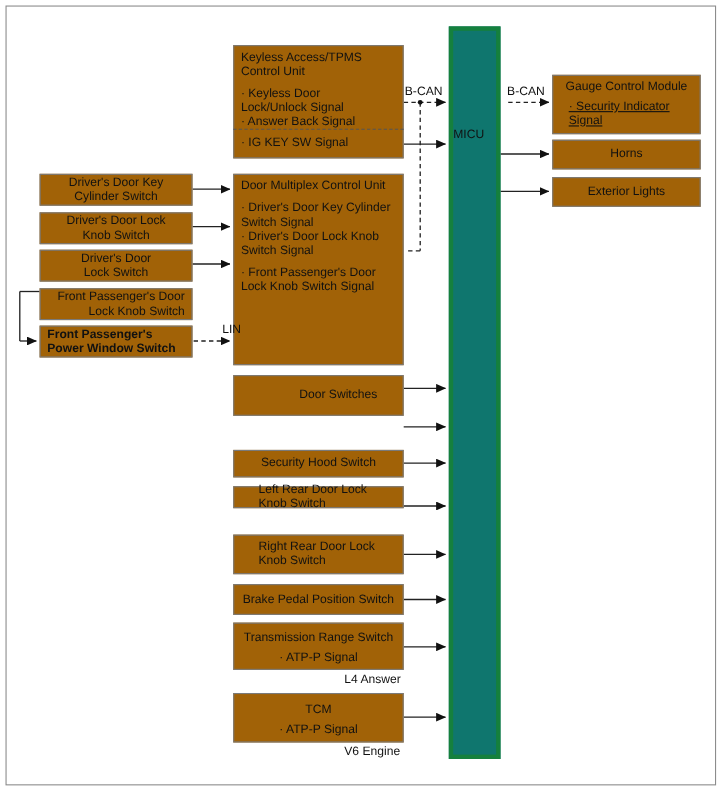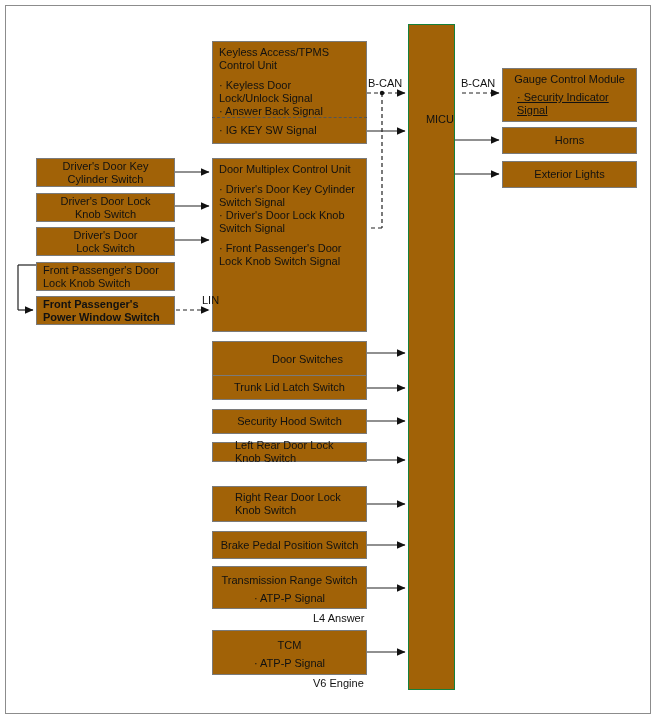--- a/index.html
+++ b/index.html
@@ -58,25 +58,25 @@
   }
   .node .sig {
     display: block;
     white-space: pre-line;
   }
   .gap6 { margin-top: 7px; }
   .gap4 { margin-top: 5px; }
   .micu {
     position: absolute;
     box-sizing: border-box;
-    border: 1px solid #15803d;
-    background: #a16207;
+    border: 4px solid #15803d;
+    background: #0f766e;
     display: flex;
     align-items: flex-start;
-    justify-content: flex-end;
+    justify-content: flex-start;
     font-size: 11px;
     color: #111111;
   }
   .micu .lbl { margin-top: 88px; }
   .edge-label {
     position: absolute;
     font-size: 11px;
     color: #111111;
     white-space: nowrap;
   }
@@ -164,37 +164,34 @@
   <div class="node ctr vcenter" style="left:36px; top:193px; width:139px; height:29px;">
     <span class="title">Driver's Door Lock
 Knob Switch</span>
   </div>
 
   <div class="node ctr vcenter" style="left:36px; top:227px; width:139px; height:29px;">
     <span class="title">Driver's Door
 Lock Switch</span>
   </div>
 
-  <div class="node vcenter" style="left:36px; top:262px; width:139px; height:29px;">
+  <div class="node vcenter" style="left:36px; top:262px; width:139px; height:29px;text-align:right;">
     <span class="title">Front Passenger's Door
 Lock Knob Switch</span>
   </div>
 
   <div class="node vcenter" style="left:36px; top:296px; width:139px; height:29px;font-weight:bold;">
     <span class="title">Front Passenger's
 Power Window Switch</span>
   </div>
 
   <div class="node ctr vcenter" style="left:212px; top:341px; width:155px; height:37px;padding-left:42px;">
     <span class="title">Door Switches</span>
   </div>
 
-  <div class="node ctr vcenter" style="left:212px; top:375px; width:155px; height:25px;">
-    <span class="title">Trunk Lid Latch Switch</span>
-  </div>
 
   <div class="node ctr vcenter" style="left:212px; top:409px; width:155px; height:25px;">
     <span class="title">Security Hood Switch</span>
   </div>
 
   <div class="node vcenter" style="left:212px; top:442px; width:155px; height:20px; padding-left:22px;">
     <span class="title">Left Rear Door Lock
 Knob Switch</span>
   </div>
 

